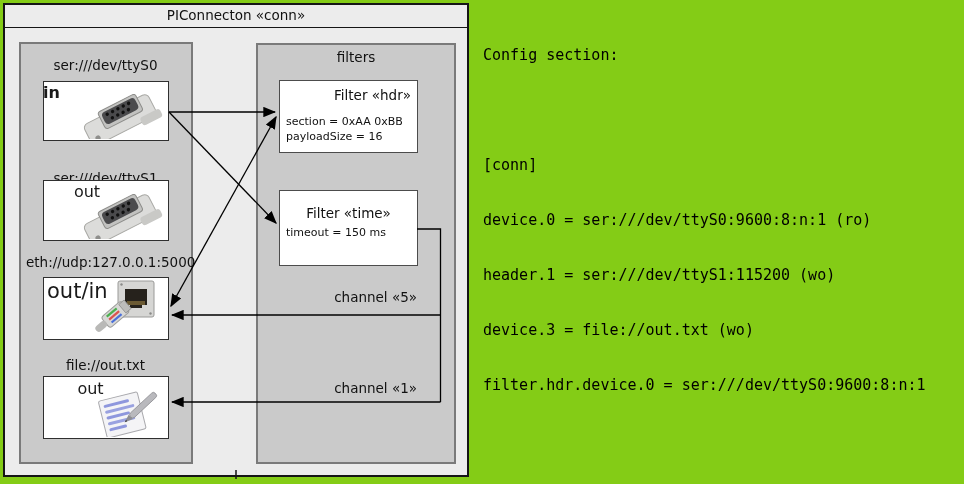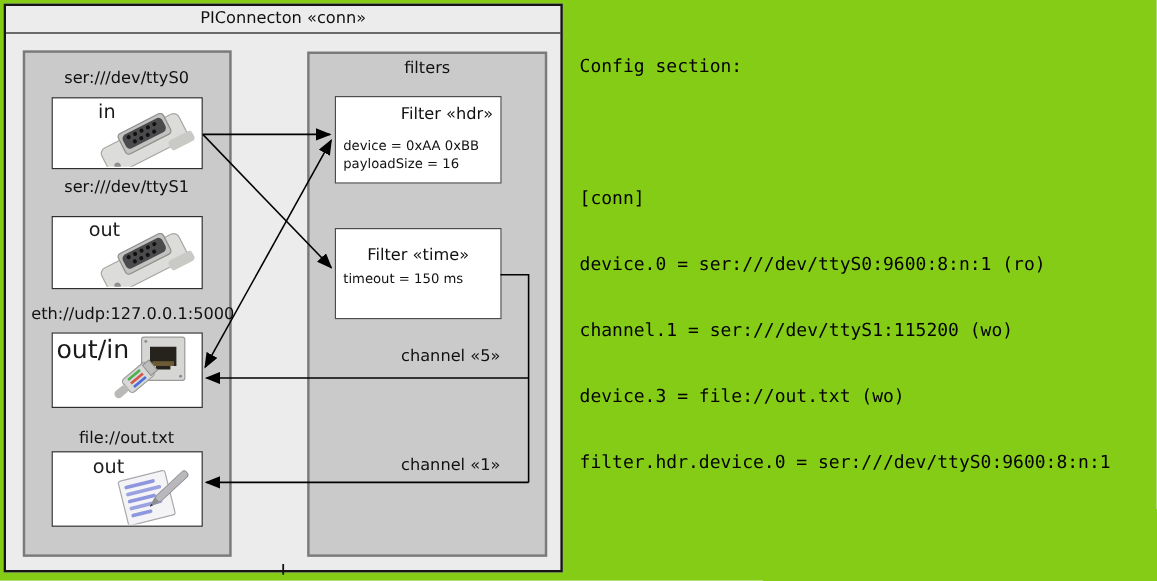--- a/index.html
+++ b/index.html
@@ -53,41 +53,41 @@
   <div class="outer-box"></div>
   <div class="diagram-title">PIConnecton «conn»</div>
   <div class="title-sep"></div>
 
   <div class="panel devices-panel"></div>
   <div class="panel filters-panel"></div>
   <div class="filters-title">filters</div>
 
   <div class="dev-label" style="top:57px;">ser:///dev/ttyS0</div>
   <div class="dev-box" style="top:81px; height:60px;"></div>
-  <div class="port-label" style="left:43px; top:83px; width:92px; text-align:center;">in</div>
+  <div class="port-label" style="left:43px; top:83px; width:92px; text-align:left;font-weight:bold;">in</div>
   <svg class="icon-svg" style="left:78px; top:94px;" width="86" height="45" viewBox="0 0 86 45">
     <g transform="translate(40,26) rotate(-27)">
       <rect x="-34" y="-11" width="72" height="24" rx="5" fill="#dcdcda" stroke="#a8a8a4" stroke-width="1"></rect>
       <rect x="-15" y="-16" width="42" height="19" rx="3" fill="#c2c2c0" stroke="#8d8d8a" stroke-width="1"></rect>
       <rect x="-12.5" y="-13.5" width="37" height="13" rx="4" fill="#4b4b4d"></rect>
       <circle cx="-7" cy="-10" r="1.7" fill="#111"></circle>
         <circle cx="-1" cy="-10" r="1.7" fill="#111"></circle>
       <circle cx="5" cy="-10" r="1.7" fill="#111"></circle>
         <circle cx="11" cy="-10" r="1.7" fill="#111"></circle>
       <circle cx="17" cy="-10" r="1.7" fill="#111"></circle>
       <circle cx="-4" cy="-4.5" r="1.7" fill="#111"></circle>
         <circle cx="2" cy="-4.5" r="1.7" fill="#111"></circle>
       <circle cx="8" cy="-4.5" r="1.7" fill="#111"></circle>
         <circle cx="14" cy="-4.5" r="1.7" fill="#111"></circle>
       <circle cx="-26" cy="7" r="2.6" fill="#8f8f8c"></circle>
       <rect x="20" y="8" width="22" height="9" rx="3" fill="#c9c9c6"></rect>
     </g>
   </svg>
 
-  <div class="dev-label" style="top:148px;">ser:///dev/ttyS1</div>
+  <div class="dev-label" style="top:170px;">ser:///dev/ttyS1</div>
   <div class="dev-box" style="top:180px; height:61px;"></div>
   <div class="port-label" style="left:43px; top:182px; width:88px; text-align:center;">out</div>
   <svg class="icon-svg" style="left:78px; top:194px;" width="86" height="45" viewBox="0 0 86 45">
     <g transform="translate(40,26) rotate(-27)">
       <rect x="-34" y="-11" width="72" height="24" rx="5" fill="#dcdcda" stroke="#a8a8a4" stroke-width="1"></rect>
       <rect x="-15" y="-16" width="42" height="19" rx="3" fill="#c2c2c0" stroke="#8d8d8a" stroke-width="1"></rect>
       <rect x="-12.5" y="-13.5" width="37" height="13" rx="4" fill="#4b4b4d"></rect>
       <circle cx="-7" cy="-10" r="1.7" fill="#111"></circle>
         <circle cx="-1" cy="-10" r="1.7" fill="#111"></circle>
       <circle cx="5" cy="-10" r="1.7" fill="#111"></circle>
@@ -135,21 +135,21 @@
     </g>
     <g transform="translate(46,22) rotate(47)">
       <rect x="-3" y="-24" width="6" height="34" rx="2.5" fill="#b9b9bd" stroke="#8e8e92" stroke-width="0.8"></rect>
       <path d="M-3 10 L0 18 L3 10 z" fill="#8e8e92"></path>
       <path d="M-1 15.5 L0 18 L1 15.5 z" fill="#3a3a3c"></path>
     </g>
   </svg>
 
   <div class="filter-box" style="top:80px; height:73px;"></div>
   <div class="filter-title" style="top:87px;padding-left:48px;">Filter «hdr»</div>
-  <div class="filter-attr" style="top:115px;">device = 0xAA 0xBB</div>
+  <div class="filter-attr" style="top:115px;">section = 0xAA 0xBB</div>
   <div class="filter-attr" style="top:130px;">payloadSize = 16</div>
 
   <div class="filter-box" style="top:190px; height:76px;"></div>
   <div class="filter-title" style="top:205px;">Filter «time»</div>
   <div class="filter-attr" style="top:226px;">timeout = 150 ms</div>
 
   <div class="channel-label" style="top:289px;">channel «5»</div>
   <div class="channel-label" style="top:380px;">channel «1»</div>
 
   <svg class="overlay" width="470" height="484" viewBox="0 0 470 484">
@@ -165,21 +165,21 @@
     <path d="M440.5,315 L172,315" stroke="#000" stroke-width="1.3" fill="none" marker-end="url(#arr)"></path>
     <path d="M440.5,402 L172,402" stroke="#000" stroke-width="1.3" fill="none" marker-end="url(#arr)"></path>
     <path d="M236,470 L236,479" stroke="#151515" stroke-width="1.5" fill="none"></path>
   </svg>
 
   <div class="config">
     <div class="config-heading">Config section:</div>
     <div class="config-lines">
       <div>[conn]</div>
       <div>device.0 = ser:///dev/ttyS0:9600:8:n:1 (ro)</div>
-      <div>channel.1 = ser:///dev/ttyS1:115200 (wo)</div>
+      <div>header.1 = ser:///dev/ttyS1:115200 (wo)</div>
       <div>device.3 = file://out.txt (wo)</div>
       <div>filter.hdr.device.0 = ser:///dev/ttyS0:9600:8:n:1</div>
       
       
       
       
       
       
       
       

